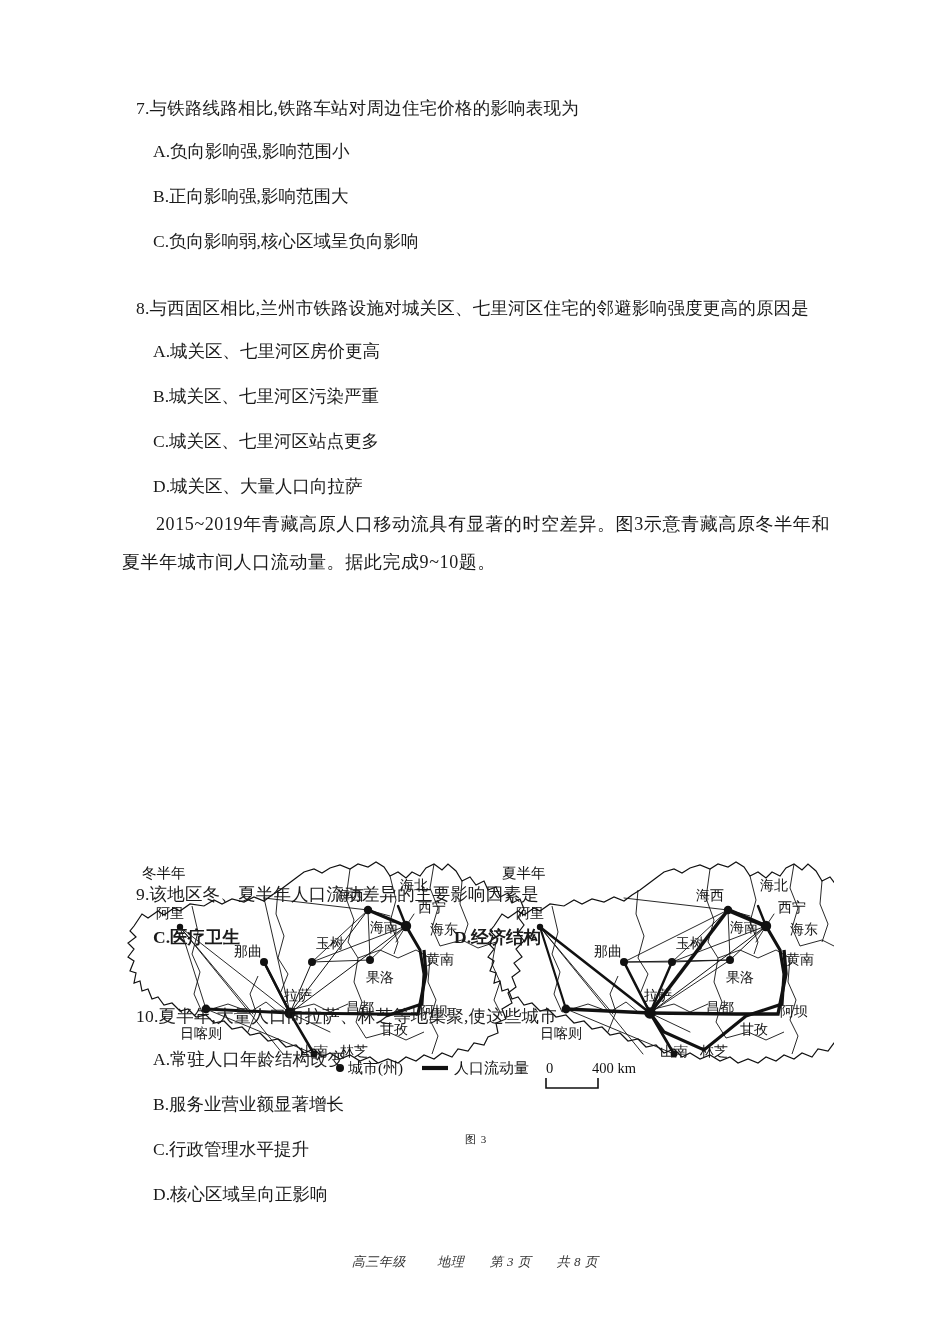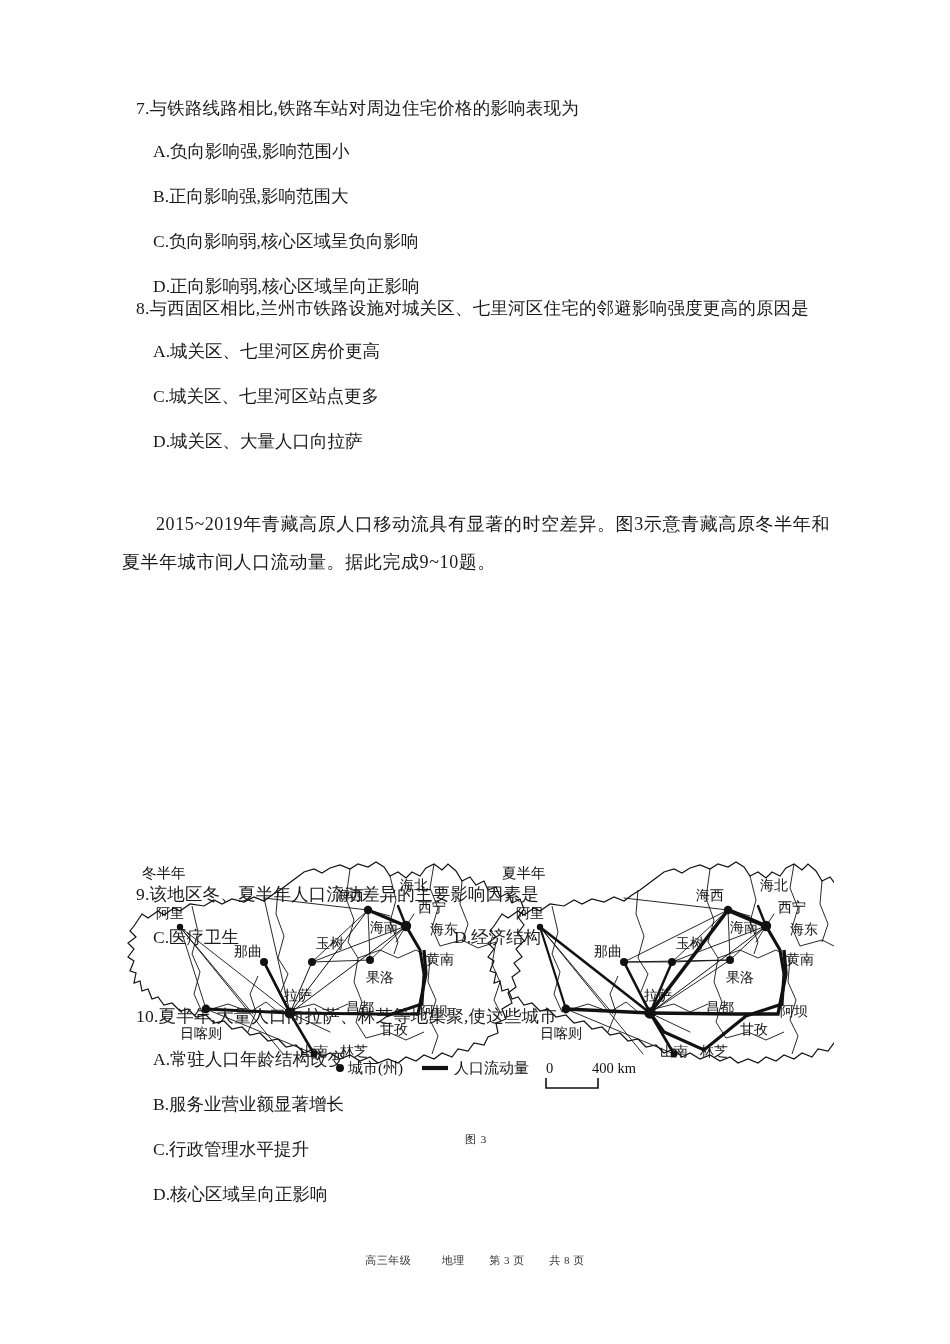--- a/index.html
+++ b/index.html
@@ -38,21 +38,21 @@
     white-space: nowrap;
     font-family: Liberation Serif, serif;
   }
   .qopt:last-child { margin-bottom: 0; }
 
   
   .optrow {
     display: flex;
     margin-bottom: 21px;
   }
-  .optrow:last-child { margin-bottom: 0; }
+  .optrow:last-child { margin-bottom: 0; font-weight: bold; }
   .optrow .col {
     font-size: 17.5px;
     white-space: nowrap;
   }
   .optrow .colA { margin-left: 17px; width: 301px; }
   .optrow .colB { }
 
   
   .intro {
     position: absolute;
@@ -81,42 +81,43 @@
     letter-spacing: 1px;
   }
 
   
   .footer {
     position: absolute;
     left: 0;
     right: 0;
     top: 1253px;
     text-align: center;
-    font-size: 11px;
+    font-size: 13px;
     letter-spacing: 0.5px;
     color: #333;
+    font-style: italic;
   }
   .footer span { margin: 0 3px; }
 </style>
 </head>
 <body>
 
 <div class="page">
 
   <div class="qblock" style="top:100px;">
     <div class="qline qstem">7.与铁路线路相比,铁路车站对周边住宅价格的影响表现为</div>
     <div class="qopt">A.负向影响强,影响范围小</div>
     <div class="qopt">B.正向影响强,影响范围大</div>
     <div class="qopt">C.负向影响弱,核心区域呈负向影响</div>
-    <div class="qopt">D.正向影响弱,核心区域呈向正影响</div>
   </div>
 
   <div class="qblock" style="top:300px;">
     <div class="qline qstem">8.与西固区相比,兰州市铁路设施对城关区、七里河区住宅的邻避影响强度更高的原因是</div>
     <div class="qopt">A.城关区、七里河区房价更高</div>
+    <div class="qopt">B.城关区、七里河区污染严重</div>
     <div class="qopt">C.城关区、七里河区站点更多</div>
     <div class="qopt">D.城关区、大量人口向拉萨</div>
   </div>
 
   <div class="intro">2015~2019年青藏高原人口移动流具有显著的时空差异。图3示意青藏高原冬半年和夏半年城市间人口流动量。据此完成9~10题。</div>
 
   <div class="figure">
     <svg width="716" height="262" viewBox="0 0 716 262">
       <defs>
 

